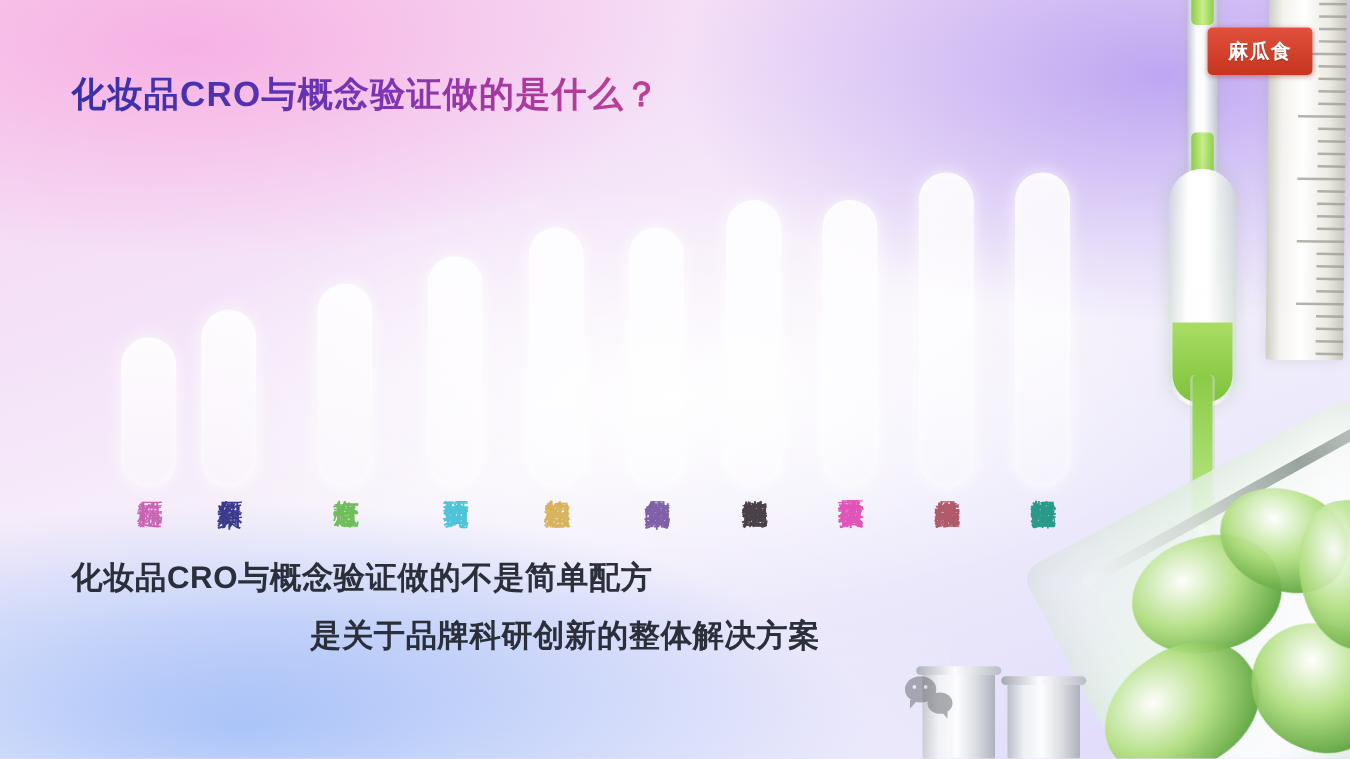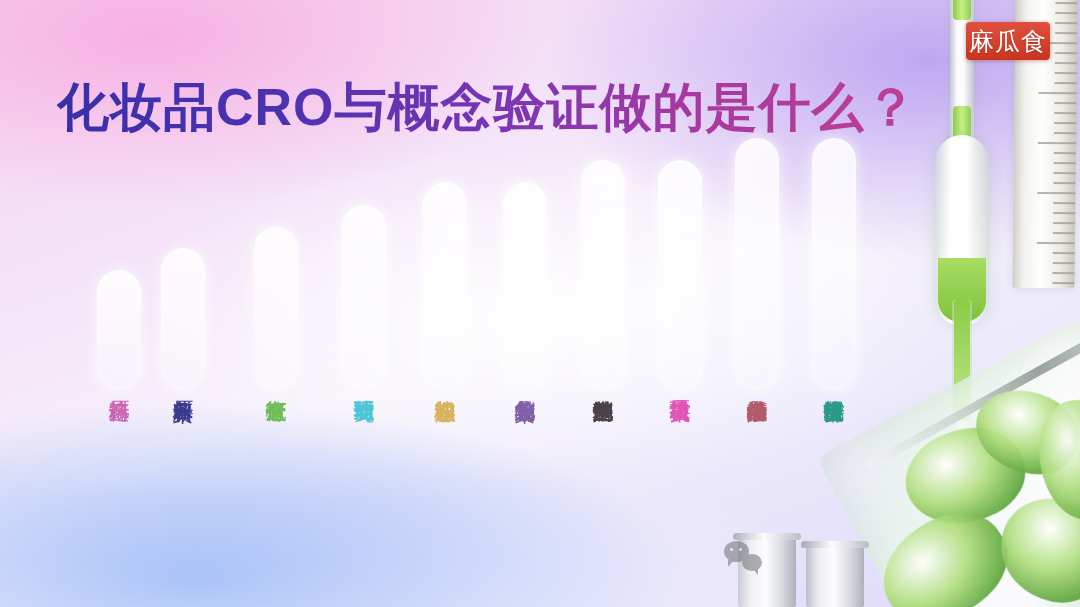--- a/index.html
+++ b/index.html
@@ -89,31 +89,31 @@
     position:absolute;left:0;bottom:0;width:760px;height:110px;
     background:linear-gradient(180deg,rgba(255,255,255,0),rgba(255,255,255,.25));
   }
 
   
   #logo{
     position:absolute;left:966px;top:22px;width:84px;height:38px;
     background:linear-gradient(180deg,#e0503c,#c8351f);
     border-radius:4px;
     display:flex;align-items:center;justify-content:center;
-    color:#fff;font-size:25px;font-weight:normal;letter-spacing:1px;
+    color:#fff;font-size:16px;font-weight:bold;letter-spacing:1px;
     font-family:"DejaVu Sans",sans-serif;
     text-shadow:0 1px 1px rgba(0,0,0,.25);
     box-shadow:0 1px 4px rgba(160,40,25,.4);
     z-index:6;
   }
 
   
   #title{
     position:absolute;left:57px;top:38px;
-    font-size:52px;font-weight:bold;letter-spacing:1px;white-space:nowrap;
+    font-size:28px;font-weight:bold;letter-spacing:1px;white-space:nowrap;
     background:linear-gradient(90deg,#3730a8 0%,#4c32b0 26%,#7b35b4 52%,#a7399f 74%,#bf3f93 100%);
     -webkit-background-clip:text;background-clip:text;
     color:transparent;-webkit-text-fill-color:transparent;
     z-index:5;
   }
 
   
   #pills{position:absolute;left:0;top:0;width:1080px;height:607px;z-index:4;}
   .pill{
     position:absolute;bottom:217px;width:44px;
@@ -239,20 +239,22 @@
         <span class="vtext" style="color: rgb(224, 85, 184);">省市级科技项目攻关</span>
       </div>
       <div class="pill" style="left: 735px; height: 252px;">
         <span class="vtext" style="color: rgb(176, 90, 106);">产品学术概念科学传播</span>
       </div>
       <div class="pill" style="left: 812px; height: 252px;">
         <span class="vtext" style="color: rgb(42, 154, 138);">省部级科技进步奖申报</span>
       </div>
     </div>
 
+  <div id="line1">化妆品CRO与概念验证做的不是简单配方</div>
+  <div id="line2">是关于品牌科研创新的整体解决方案</div>
 
   <div id="watermark">
     <span class="wechat-icon">
       <span class="b1"></span>
         <span class="b2"></span>
       <span class="d" style="left:6px;top:7px;"></span>
       <span class="d" style="left:15px;top:7px;"></span>
     </span>
   </div>
 

